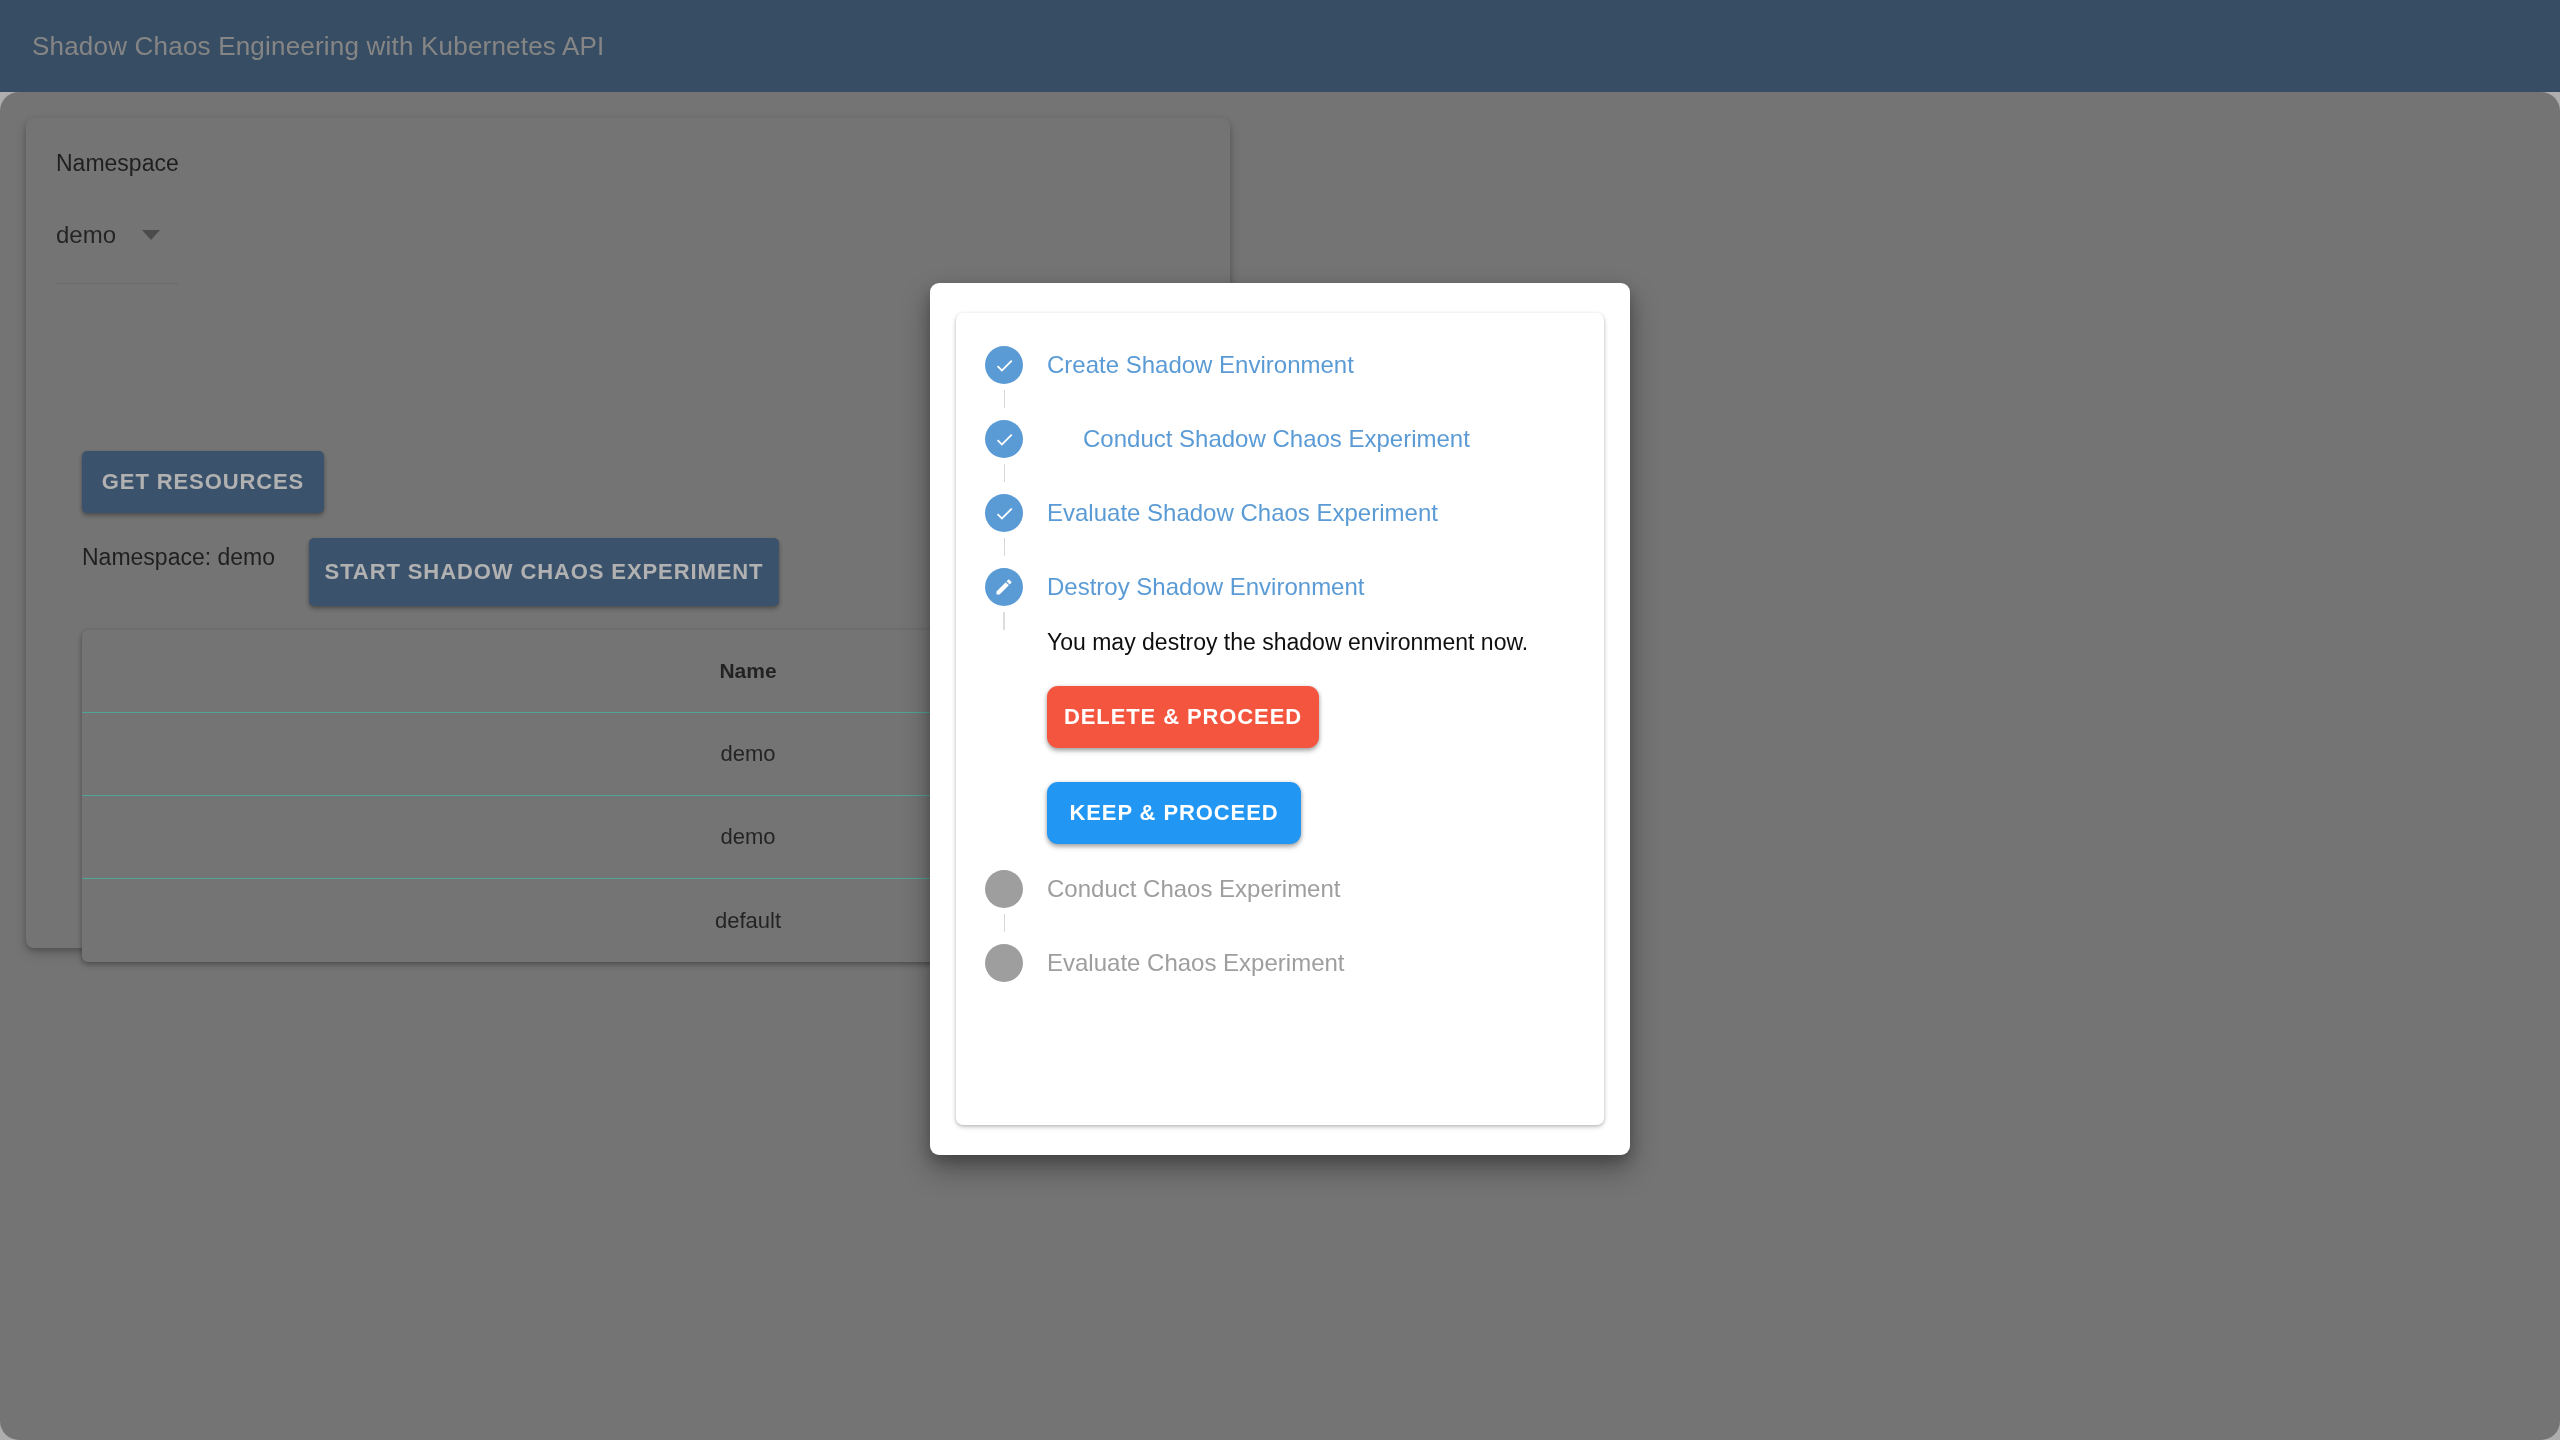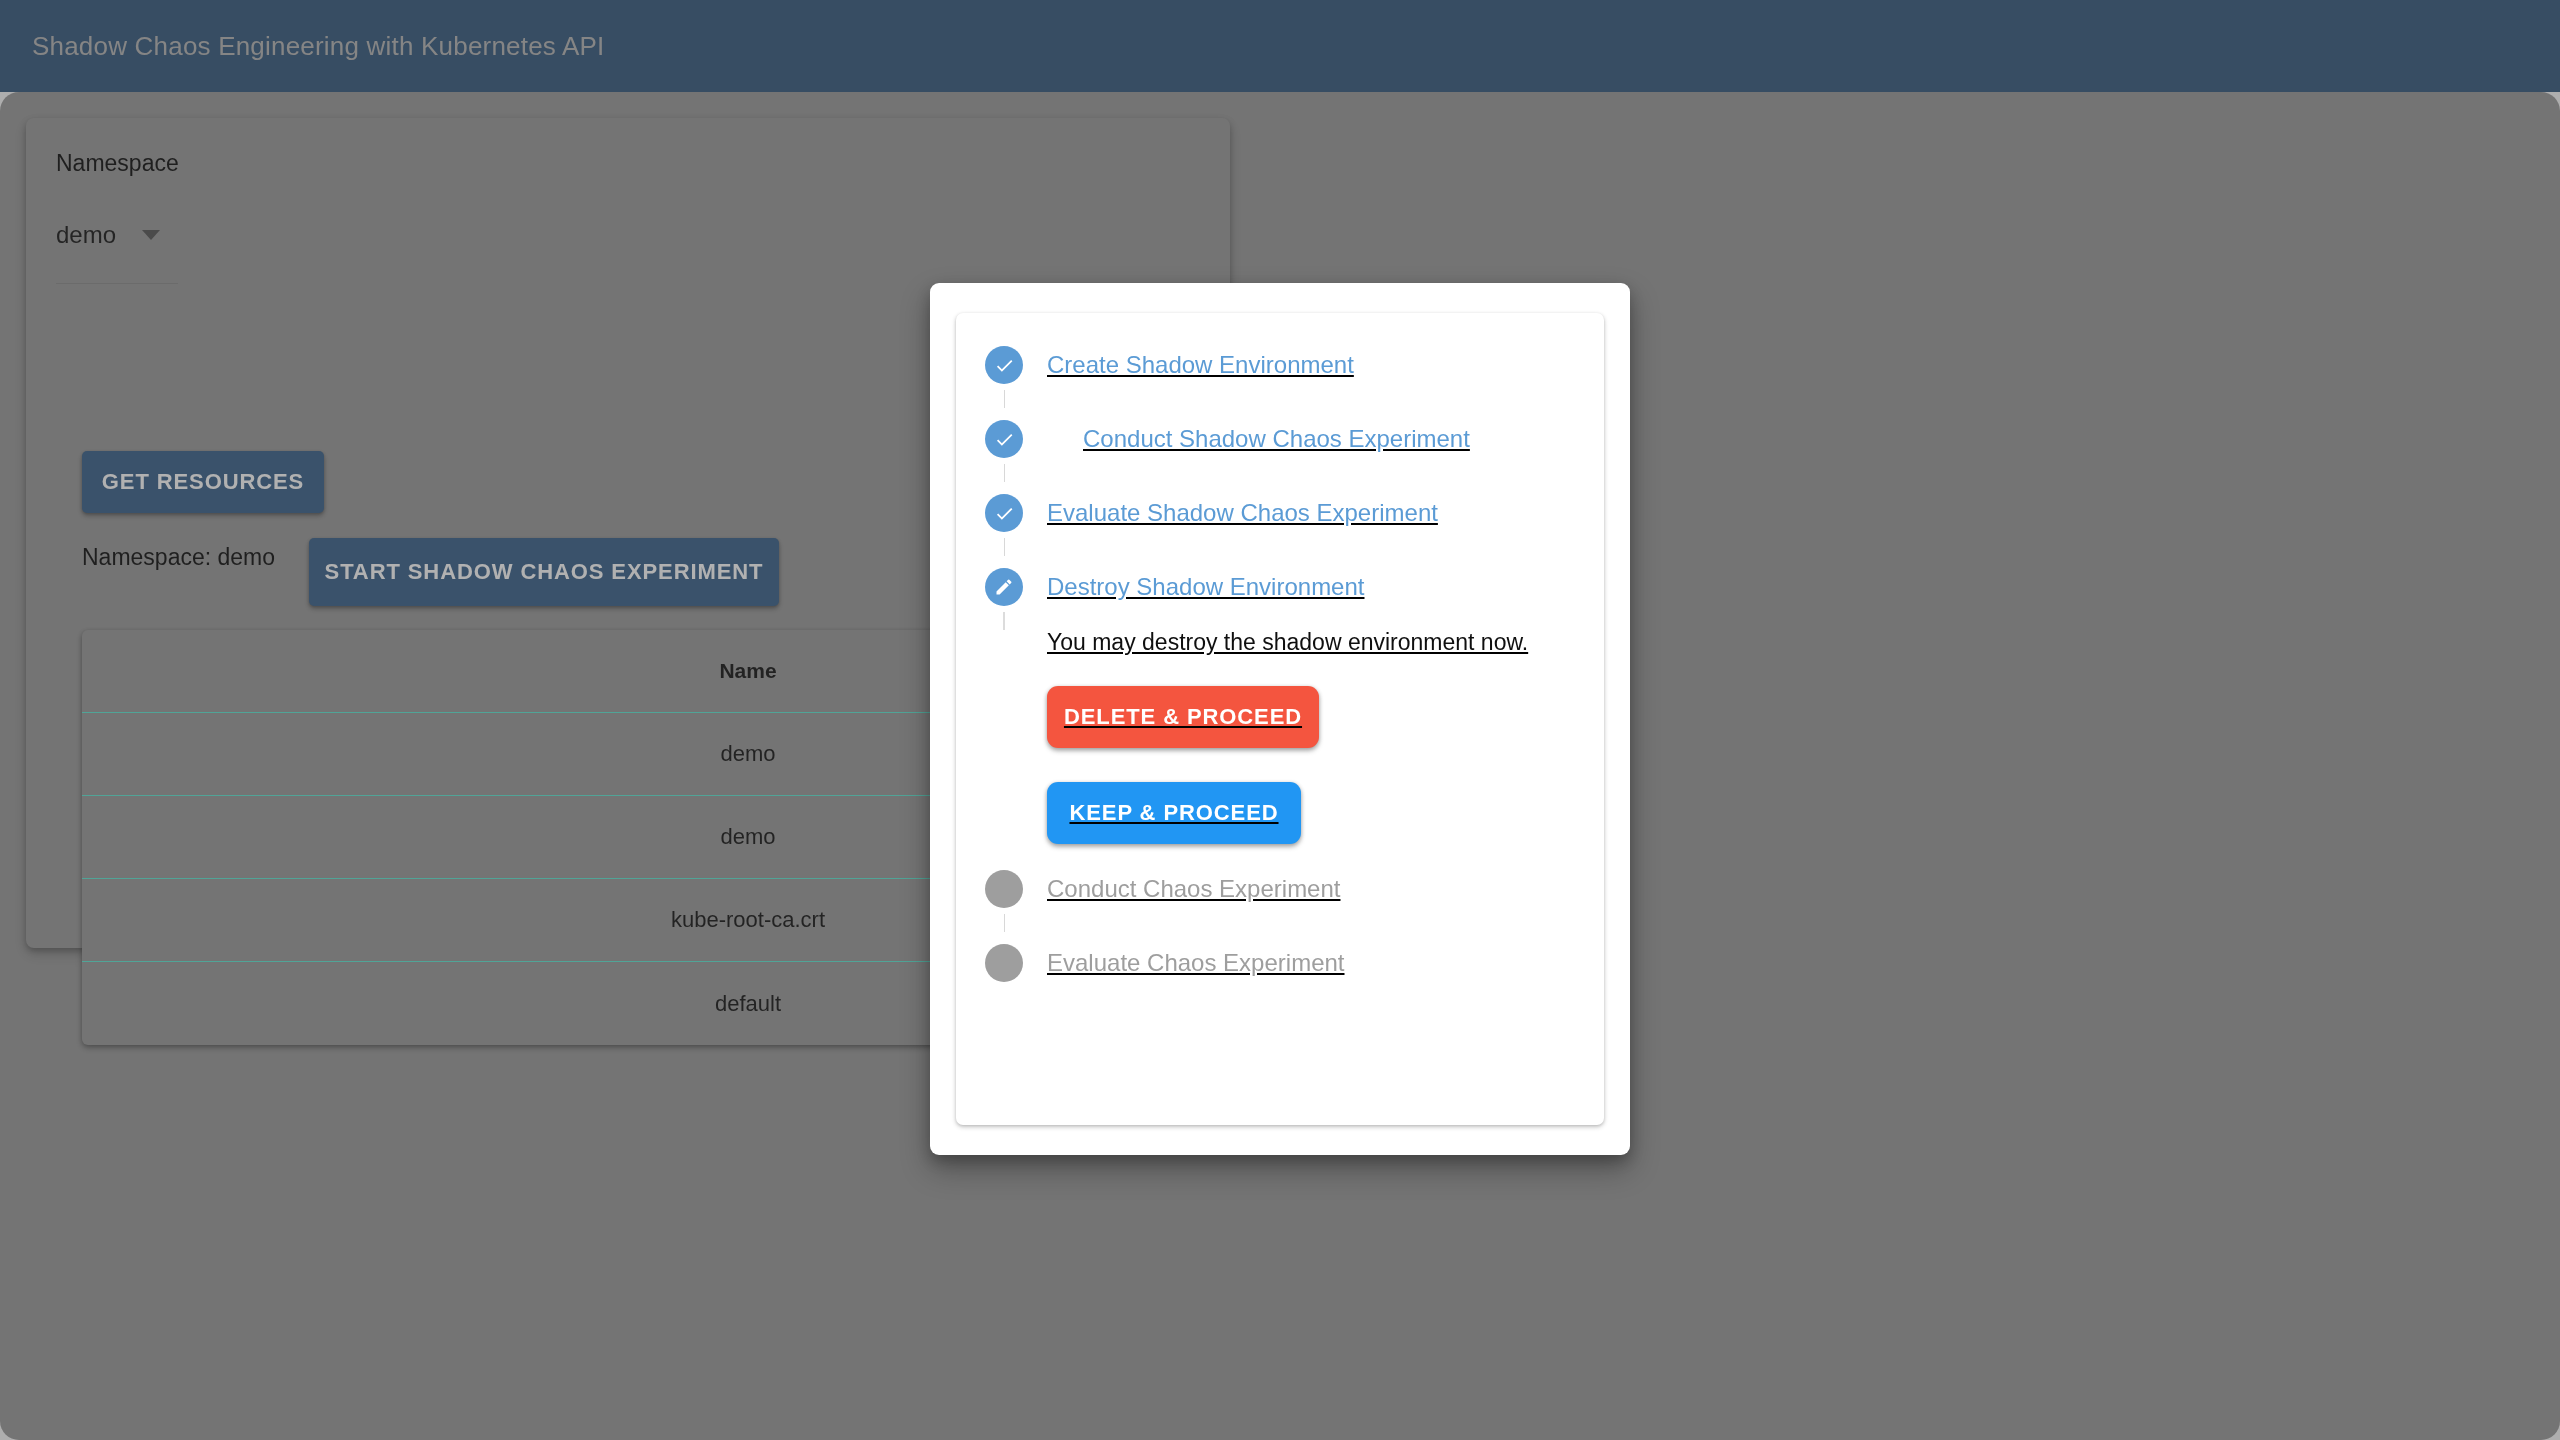--- a/index.html
+++ b/index.html
@@ -221,21 +221,20 @@
     min-height: 18px;
     margin: 6px 0;
   }
   .step-connector.solid { background: #dcdcdc; width: 2px; }
 
   .step-body {
     padding-left: 23px;
     padding-top: 4px;
     flex: 1 1 auto;
     min-width: 0;
-    text-decoration: underline;
   }
   .step-label {
     font-size: 24px;
     color: #5b9bd5;
     line-height: 30px;
     white-space: nowrap;
   }
   .step-label.inactive { color: #9e9e9e; }
 
   .step-content {
@@ -302,23 +301,20 @@
         <div class="tbl-row">
           <div class="tbl-col-name tbl-head">Name</div>
         </div>
         <div class="tbl-row">
           <div class="tbl-col-name tbl-cell">demo</div>
         </div>
         <div class="tbl-row">
           <div class="tbl-col-name tbl-cell">demo</div>
         </div>
         <div class="tbl-row">
-          <div class="tbl-col-name tbl-cell">kube-root-ca.crt</div>
-        </div>
-        <div class="tbl-row">
           <div class="tbl-col-name tbl-cell">default</div>
         </div>
       </div>
 
     </div>
   </div>
 
   <div class="backdrop"></div>
 
   <div class="dialog">

